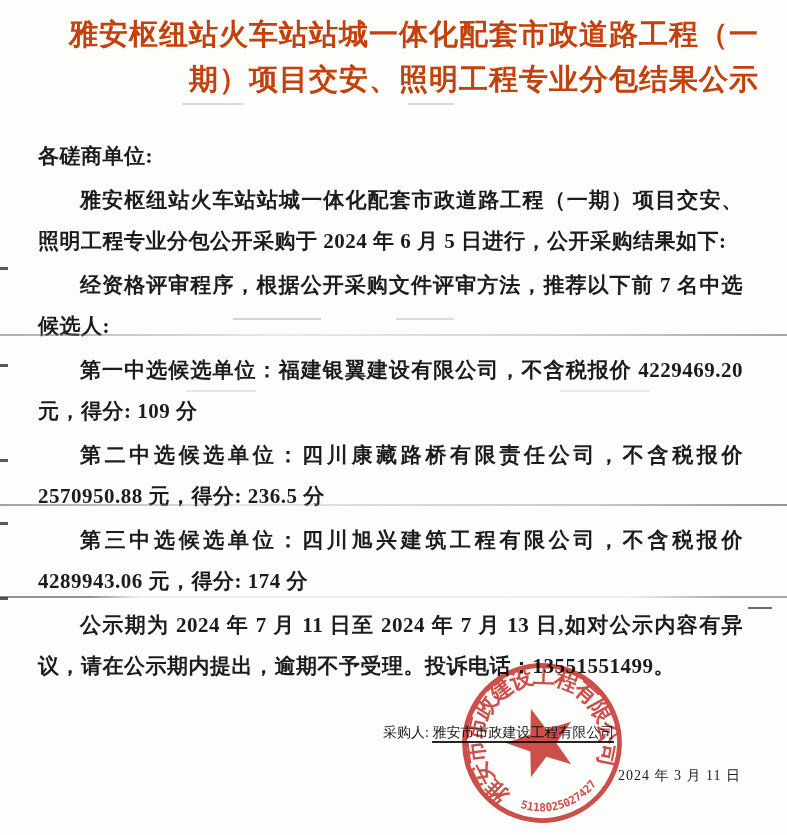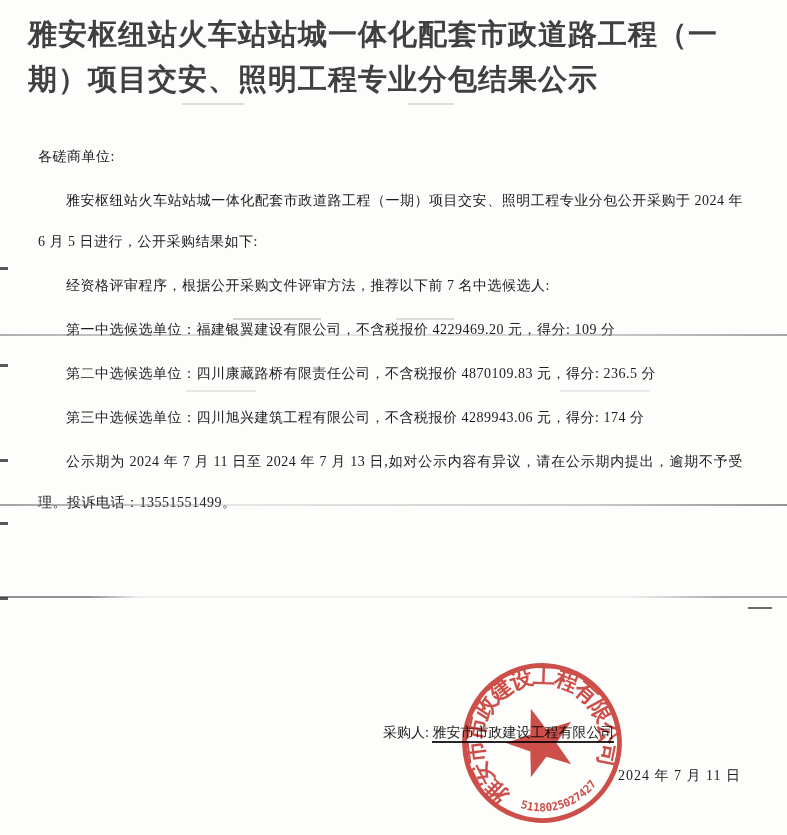--- a/index.html
+++ b/index.html
@@ -7,34 +7,35 @@
     position:relative;
     width:787px;height:835px;
     margin:0 auto;
     background:#fdfdfc;
     overflow:hidden;
     font-family:"Liberation Serif", serif;
     color:#1c1c1c;
   }
   .doc-title{
     margin:12px 28px 0 28px;
-    text-align:left;
+    text-align:right;
     font-family:"Liberation Sans", sans-serif;
     font-weight:bold;
     font-size:29px;
     line-height:45px;
-    color:#404040;
+    color:#c2410c;
     letter-spacing:1px;
   }
   .body-text{
     margin:34px 44px 0 38px;
-    font-size:14px;
+    font-size:21px;
     line-height:41px;
     text-align:justify;
     letter-spacing:0.5px;
+    font-weight:bold;
   }
   .body-text p{margin:0 0 3px 0;}
   .body-text p.indent{text-indent:2em;}
   .signature{
     position:absolute;
     left:383px;top:716px;
     width:360px;
     font-size:14px;
     line-height:34px;
   }
@@ -85,31 +86,31 @@
 
 <div id="page">
 
   <h1 class="doc-title">雅安枢纽站火车站站城一体化配套市政道路工程（一期）项目交安、照明工程专业分包结果公示</h1>
 
   <div class="body-text">
     <p>各磋商单位:</p>
     <p class="indent">雅安枢纽站火车站站城一体化配套市政道路工程（一期）项目交安、照明工程专业分包公开采购于 2024 年 6 月 5 日进行，公开采购结果如下:</p>
     <p class="indent">经资格评审程序，根据公开采购文件评审方法，推荐以下前 7 名中选候选人:</p>
     <p class="indent">第一中选候选单位：福建银翼建设有限公司，不含税报价 4229469.20 元，得分: 109 分</p>
-    <p class="indent">第二中选候选单位：四川康藏路桥有限责任公司，不含税报价 4870109.83 元，得分: 236.5 分</p>
+    <p class="indent">第二中选候选单位：四川康藏路桥有限责任公司，不含税报价 2570950.88 元，得分: 236.5 分</p>
     <p class="indent">第三中选候选单位：四川旭兴建筑工程有限公司，不含税报价 4289943.06 元，得分: 174 分</p>
     <p class="indent">公示期为 2024 年 7 月 11 日至 2024 年 7 月 13 日,如对公示内容有异议，请在公示期内提出，逾期不予受理。投诉电话：13551551499。</p>
   </div>
 
   <div class="signature">
     <div class="sig-line">
       <span>采购人:</span>
       <span class="sig-company">雅安市市政建设工程有限公司</span>
     </div>
-    <div class="sig-date">2024 年 7 月 11 日</div>
+    <div class="sig-date">2024 年 3 月 11 日</div>
   </div>
 
   <svg class="stamp" viewBox="-100 -100 200 200" xmlns="http://www.w3.org/2000/svg">
     <defs>
       <path id="arcTop" d="M -50.6,42.4 A 66,66 0 1 1 50.6,42.4" fill="none"></path>
       <path id="arcBottom" d="M -47,59.7 A 76,76 0 0 0 47,59.7" fill="none"></path>
     </defs>
     <circle class="ring" cx="0" cy="0" r="86"></circle>
     <polygon class="star" points="0,-40 -9.4,-12.9 -38,-12.4 -15.2,4.9 -23.5,32.4 0,16 23.5,32.4 15.2,4.9 38,-12.4 9.4,-12.9"></polygon>
     <text class="seal-name">

